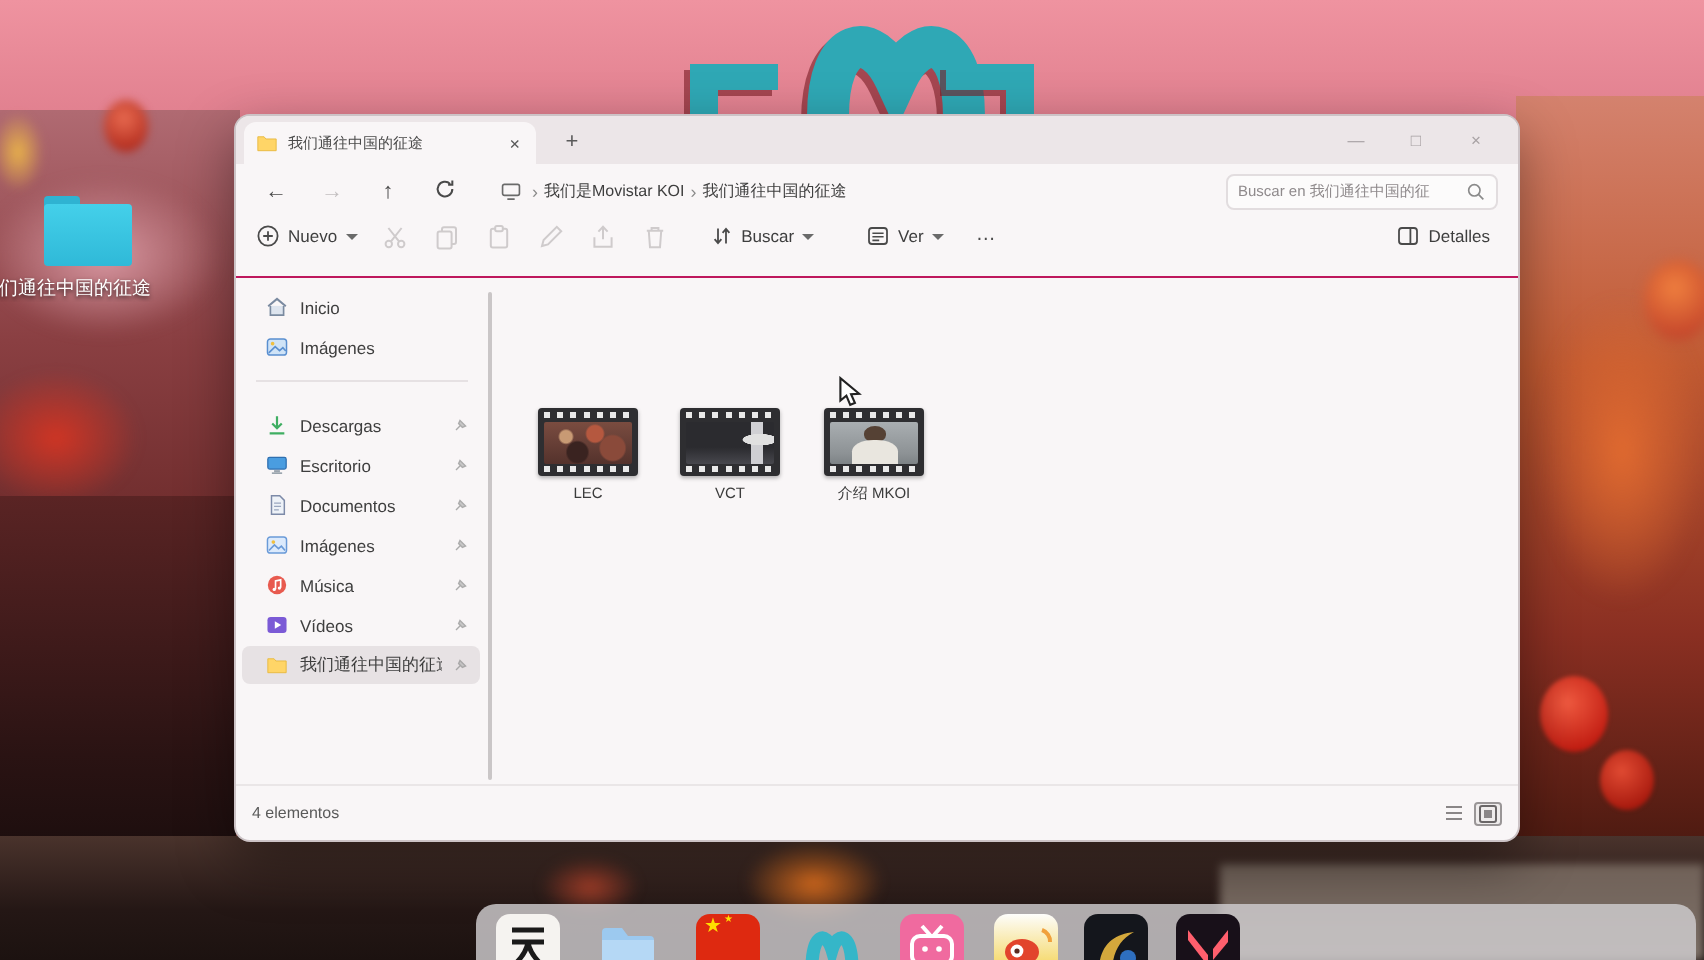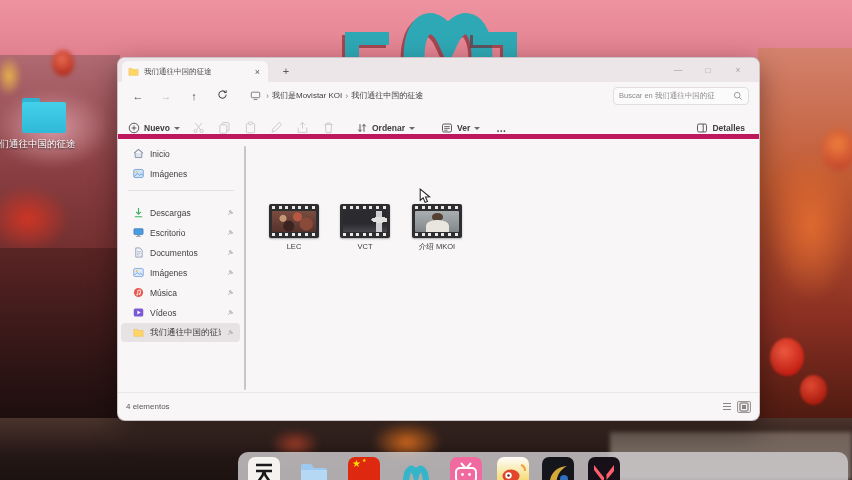--- a/index.html
+++ b/index.html
@@ -50,21 +50,21 @@
   .navbtn { width:28px; text-align:center; font-size:11px; color:#4a4a4a; }
   .navbtn.dis { color:#c3bfc0; }
   .navbtn:first-child { margin-left:6px; }
   .crumbs { display:flex; align-items:center; gap:3px; margin-left:8px; flex:1; min-width:0; }
   .crumb { font-size:8px; color:#3e3e3e; white-space:nowrap; }
   .csep { color:#8a8a8a; font-size:9px; }
   .searchbox { width:136px; height:18px; margin-right:10px; background:rgba(255,255,255,.55); border:1px solid #e2dddf; border-radius:4px; display:flex; align-items:center; padding:0 5px; }
   .searchbox input { border:none; outline:none; background:transparent; flex:1; min-width:0; font-size:7.5px; color:#555; font-family:inherit; }
   .searchbox input::placeholder { color:#8f8a8c; }
 
-  .toolbar { position:absolute; left:0; top:54px; width:100%; height:27px; display:flex; align-items:flex-end; border-bottom:5px solid #be185d;font-weight:bold; }
+  .toolbar { position:absolute; left:0; top:54px; width:100%; height:27px; display:flex; align-items:flex-start; border-bottom:1px solid #be185d; }
   .tbtn { display:flex; align-items:center; gap:4px; font-size:8.5px; color:#3e3e3e; padding:0 6px; }
   .tbtn.first { margin-left:4px; }
   .chev { width:0; height:0; border-left:3px solid transparent; border-right:3px solid transparent; border-top:3.5px solid #6a6a6a; margin-top:1px; }
   .ticon { width:26px; display:flex; justify-content:center; }
   .tspacer { flex:1; }
   .more { font-size:10px; color:#4a4a4a; padding:0 10px; letter-spacing:1px; }
   .detalles { display:flex; align-items:center; gap:4px; margin-right:14px; font-size:8.5px; color:#3e3e3e; }
 
   .sidebar { position:absolute; left:0; top:82px; width:148px; bottom:16px; }
   .side-item { position:absolute; left:3px; width:119px; height:19px; display:flex; align-items:center; gap:6px; padding-left:12px; border-radius:4px; }
@@ -239,21 +239,21 @@
       </div>
       <div class="ticon">
         <svg width="13" height="13" viewBox="0 0 13 13">
             <path d="M2.4 3.4h8.2M4.8 3.2V2h3.4v1.2M3.4 3.6l.6 8h5l.6-8" fill="none" stroke="#cfcbcc"></path>
           </svg>
       </div>
       <div class="tbtn" style="margin-left:8px">
         <svg width="12" height="12" viewBox="0 0 12 12">
             <path d="M4 2.2v7.2M2.3 7.6 4 9.6l1.7-2M8 9.8V2.6M6.3 4.4 8 2.4l1.7 2" fill="none" stroke="#4a4a4a" stroke-width="0.9"></path>
           </svg>
-        <span>Ordenar</span>
+        <span>Buscar</span>
         <span class="chev"></span>
       </div>
       <div class="tbtn" style="margin-left:14px">
         <svg width="12" height="12" viewBox="0 0 12 12">
             <rect x="1.5" y="2" width="9" height="8" rx="1.5" fill="none" stroke="#4a4a4a" stroke-width="0.9"></rect>
             <path d="M3.2 4.6h5.6M3.2 6.4h5.6M3.2 8.2h3.4" stroke="#4a4a4a" stroke-width="0.8"></path>
           </svg>
         <span>Ver</span>
         <span class="chev"></span>
       </div>

